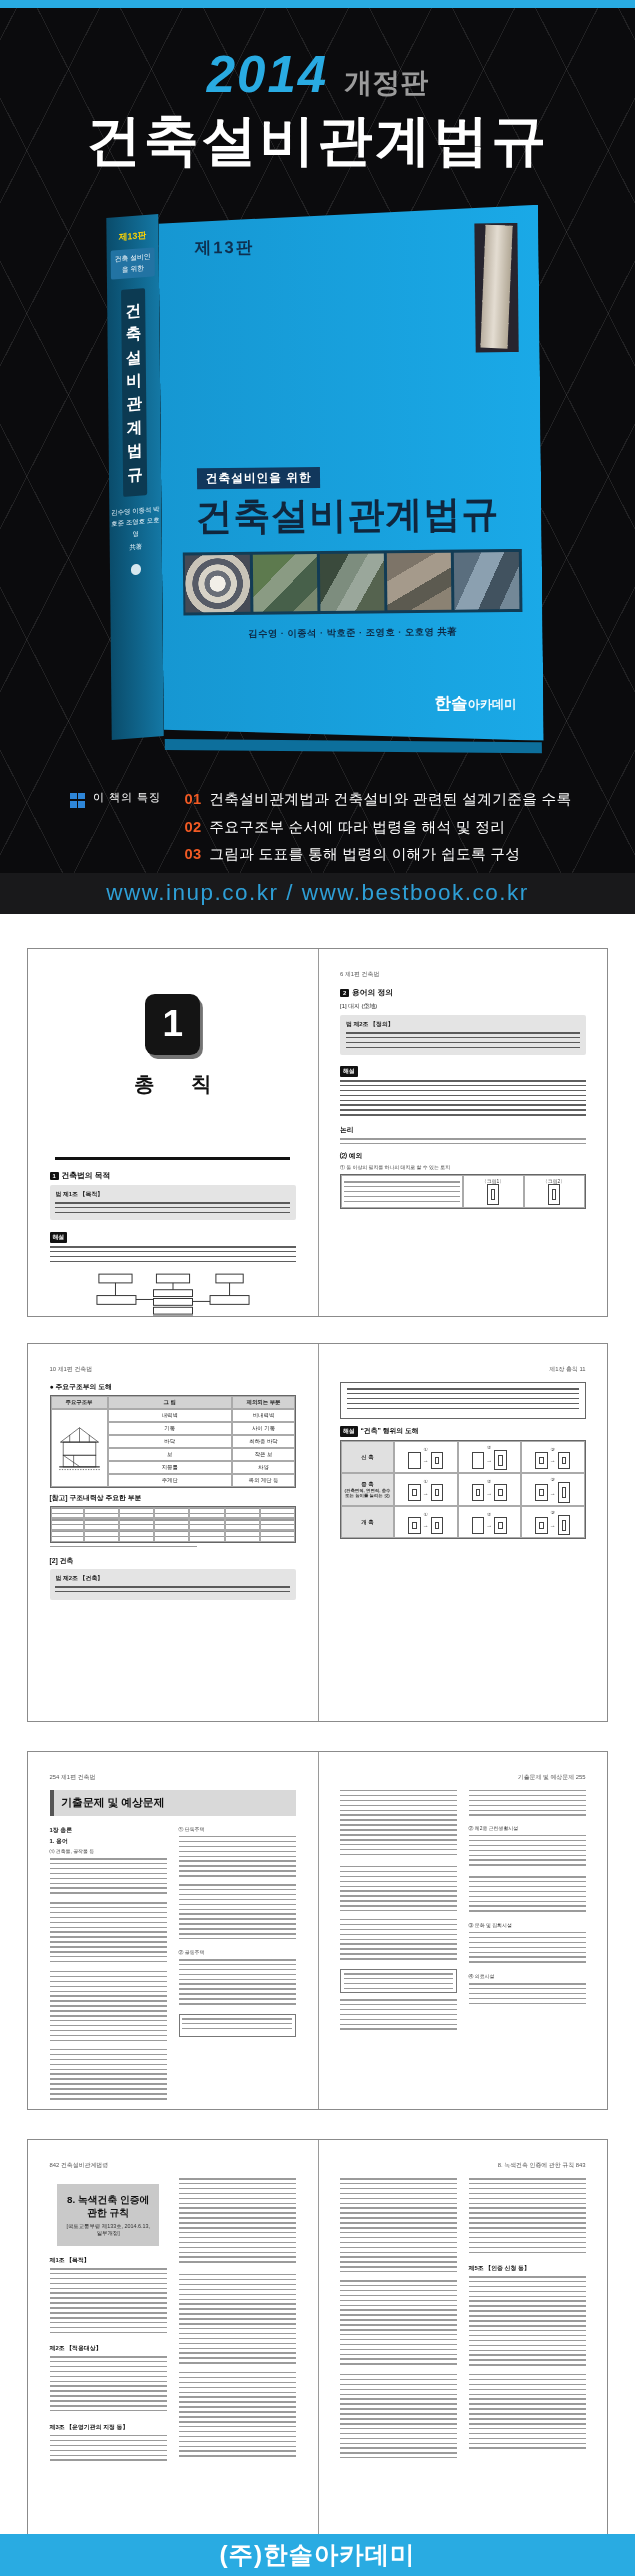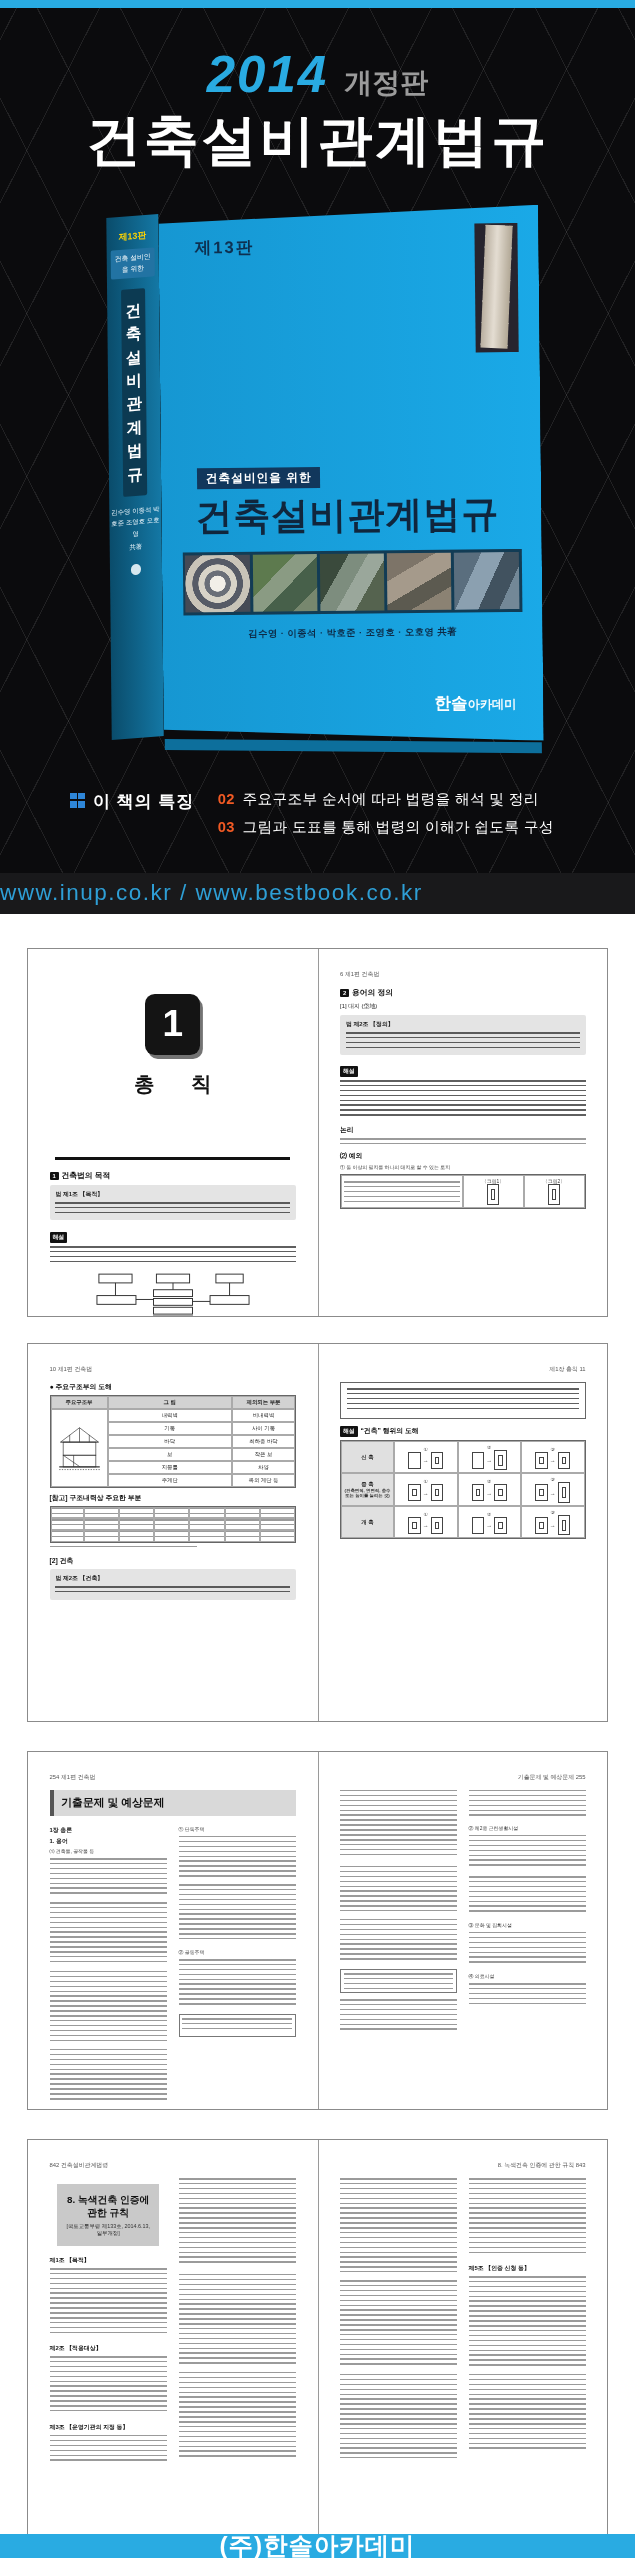--- a/index.html
+++ b/index.html
@@ -49,24 +49,24 @@
   .cov-authors{position:absolute;left:0;right:0;top:420px;text-align:center;color:#0d2b47;font-size:9.3px;font-weight:700;letter-spacing:0.5px}
   .cov-pub{position:absolute;right:27px;bottom:27px;color:#fff;font-weight:800}
   .cov-pub .b1{font-size:16.6px}
   .cov-pub .b2{font-size:12.2px;font-weight:700;opacity:.95}
 
   
   .features{position:absolute;left:70px;top:782px;display:flex;color:#fff}
   .f-head{display:flex;align-items:flex-start;margin-right:23.5px}
   .f-icon{display:grid;grid-template-columns:6.8px 6.8px;grid-gap:1.5px;margin:2.9px 7.8px 0 0}
   .f-icon i{width:6.8px;height:6.8px;background:#2e86d8;display:block}
-  .f-label{font-size:17px;font-weight:700;letter-spacing:1px}
+  .f-label{font-size:11px;font-weight:400;letter-spacing:1px}
   .f-row{font-size:14.7px;margin-bottom:8.8px;letter-spacing:0.3px;white-space:nowrap}
   .f-num{color:#f15a24;font-weight:800;margin-right:7.8px}
-  .urlband{position:absolute;left:0;right:0;bottom:0;height:41px;background:#19191b;display:flex;align-items:center;justify-content:flex-start}
+  .urlband{position:absolute;left:0;right:0;bottom:0;height:41px;background:#19191b;display:flex;align-items:center;justify-content:center}
   .url-text{color:#2e9fd6;font-size:22.5px;letter-spacing:1.5px}
 
   
   .pages{background:#fff;height:1620px;overflow:hidden;padding-top:34px}
   .spread{width:581px;margin:0 auto;border:1px solid #8b8b8b;display:flex;background:#fff}
   .page{width:50%;padding:21.5px 21.5px 9.8px;overflow:hidden;position:relative}
   .page + .page{border-left:1px solid #9a9a9a}
   .s1{height:369px;margin-bottom:26px}
   .s2{height:379px;margin-bottom:29px}
   .s3{height:359px;margin-bottom:29px}
@@ -101,21 +101,21 @@
   .arr{font-size:5.9px;margin:0 2px;color:#222;vertical-align:middle}
   .qcols{display:flex;gap:11.7px}
   .qcol{flex:1}
   .qnum{font-size:5.9px;font-weight:700;color:#111;margin-bottom:2px}
   .banner{background:#d9d9d9;border-left:4.9px solid #555;padding:5.9px 7.8px;font-size:10.8px;font-weight:700;color:#111;margin:3.9px 0 9.8px}
   .graytitle{background:#c9c9c9;padding:9.8px 5.9px;text-align:center;margin:5.9px 7.8px 9.8px}
   .graytitle .gt1{font-size:9.8px;font-weight:700;color:#111}
   .graytitle .gt2{font-size:5.4px;color:#333;margin-top:2.9px}
 
   
-  .footer{height:24px;background:#29abe2;display:flex;align-items:center;justify-content:center}
+  .footer{height:42px;background:#29abe2;display:flex;align-items:center;justify-content:center}
   .footer span{color:#fff;font-size:24.4px;font-weight:800;letter-spacing:1px}
 </style>
 </head>
 <body>
 
 <div class="topbar"></div>
 
 <div class="hero">
   <div class="edition">
     <span class="yr">2014</span>
@@ -158,20 +158,21 @@
     <div class="f-head">
       <span class="f-icon">
           <i></i>
           <i></i>
           <i></i>
           <i></i>
         </span>
       <span class="f-label">이 책의 특징</span>
     </div>
     <div class="f-list">
+      <div class="f-row"><span class="f-num">01</span><span>건축설비관계법과 건축설비와 관련된 설계기준을 수록</span></div>
       <div class="f-row"><span class="f-num">02</span><span>주요구조부 순서에 따라 법령을 해석 및 정리</span></div>
       <div class="f-row"><span class="f-num">03</span><span>그림과 도표를 통해 법령의 이해가 쉽도록 구성</span></div>
     </div>
   </div>
 
   <div class="urlband">
     <span class="url-text">www.inup.co.kr / www.bestbook.co.kr</span>
   </div>
 </div>
 

